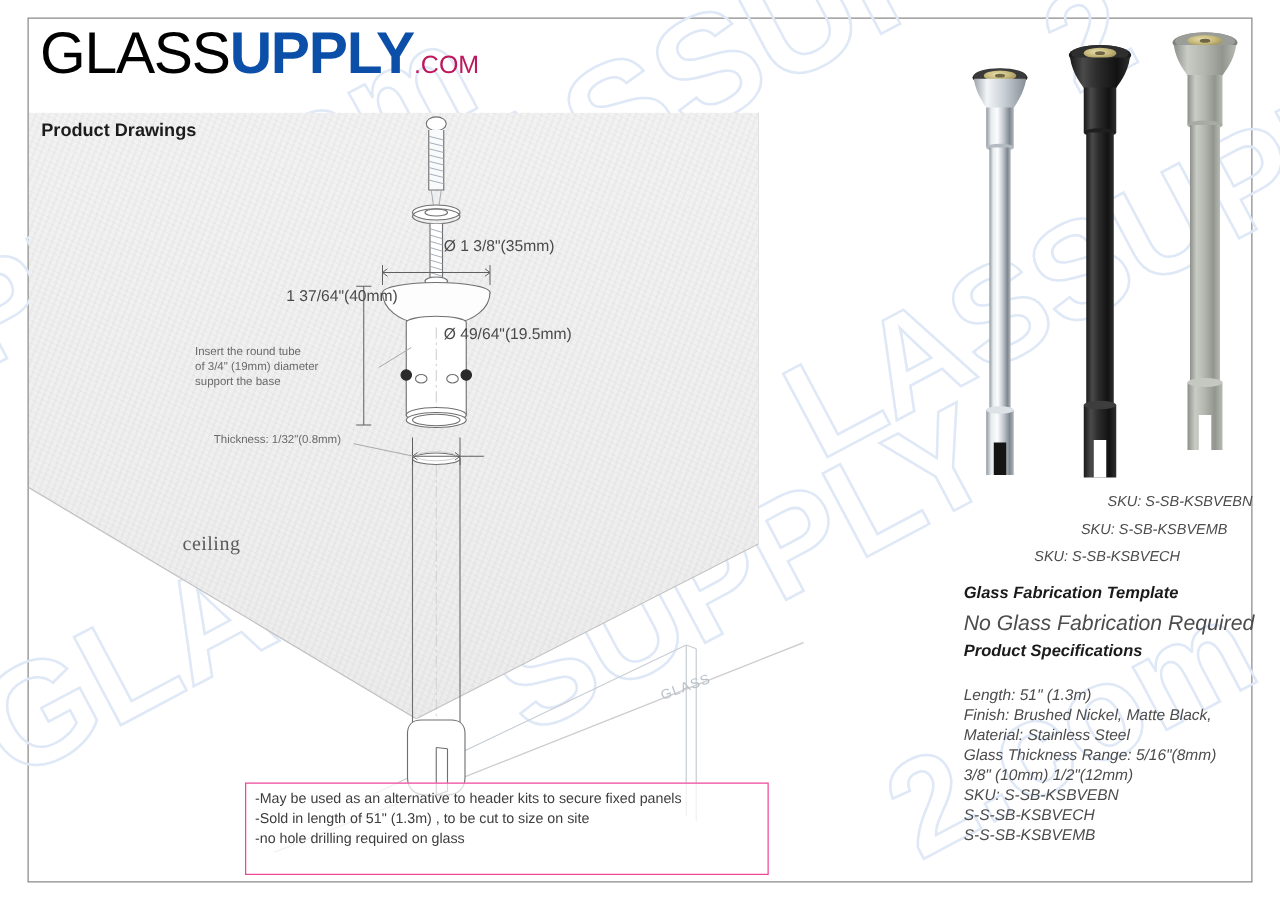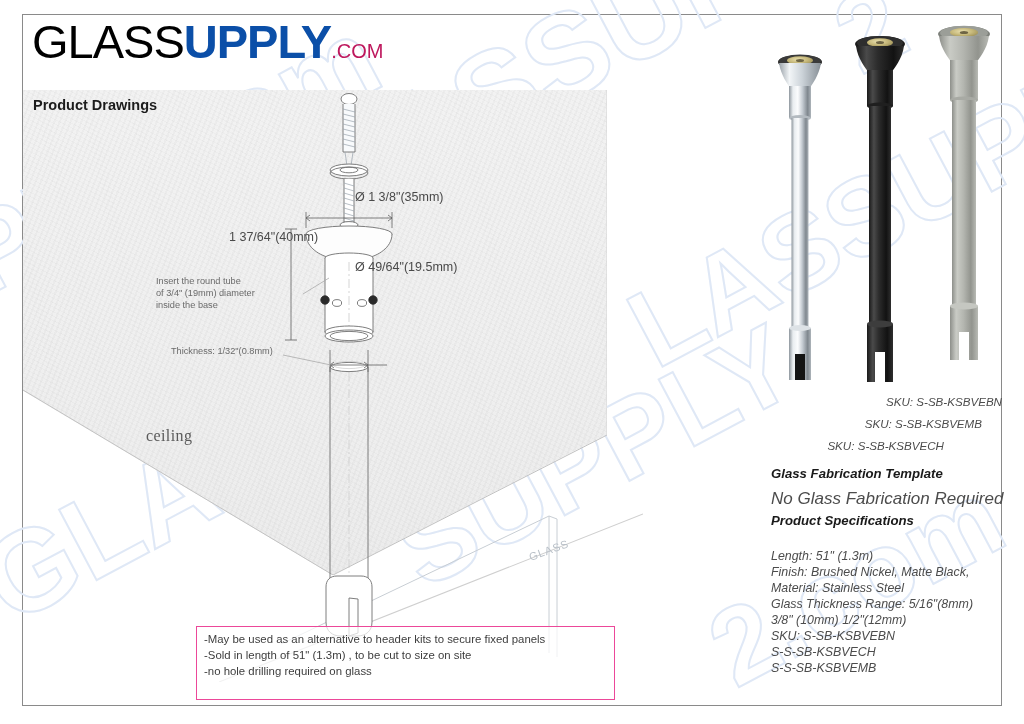--- a/index.html
+++ b/index.html
@@ -260,21 +260,21 @@
       </g>
     </svg>
 
     <div class="dim d1">Ø 1  3/8"(35mm)</div>
     <div class="dim d2">1  37/64"(40mm)</div>
     <div class="dim d3">Ø 49/64"(19.5mm)</div>
 
     <div class="note-ins">
       <div>Insert the round tube</div>
       <div>of 3/4" (19mm) diameter</div>
-      <div>inside the base</div>
+      <div>support the base</div>
     </div>
 
     <div class="note-thk">Thickness: 1/32"(0.8mm)</div>
 
     <div class="glass-label">GLASS</div>
   </div>
 
   <div class="notes">
     <div>-May be used as an alternative to header kits to secure fixed panels</div>
     <div>-Sold in length of 51" (1.3m) , to be cut to size on site</div>

